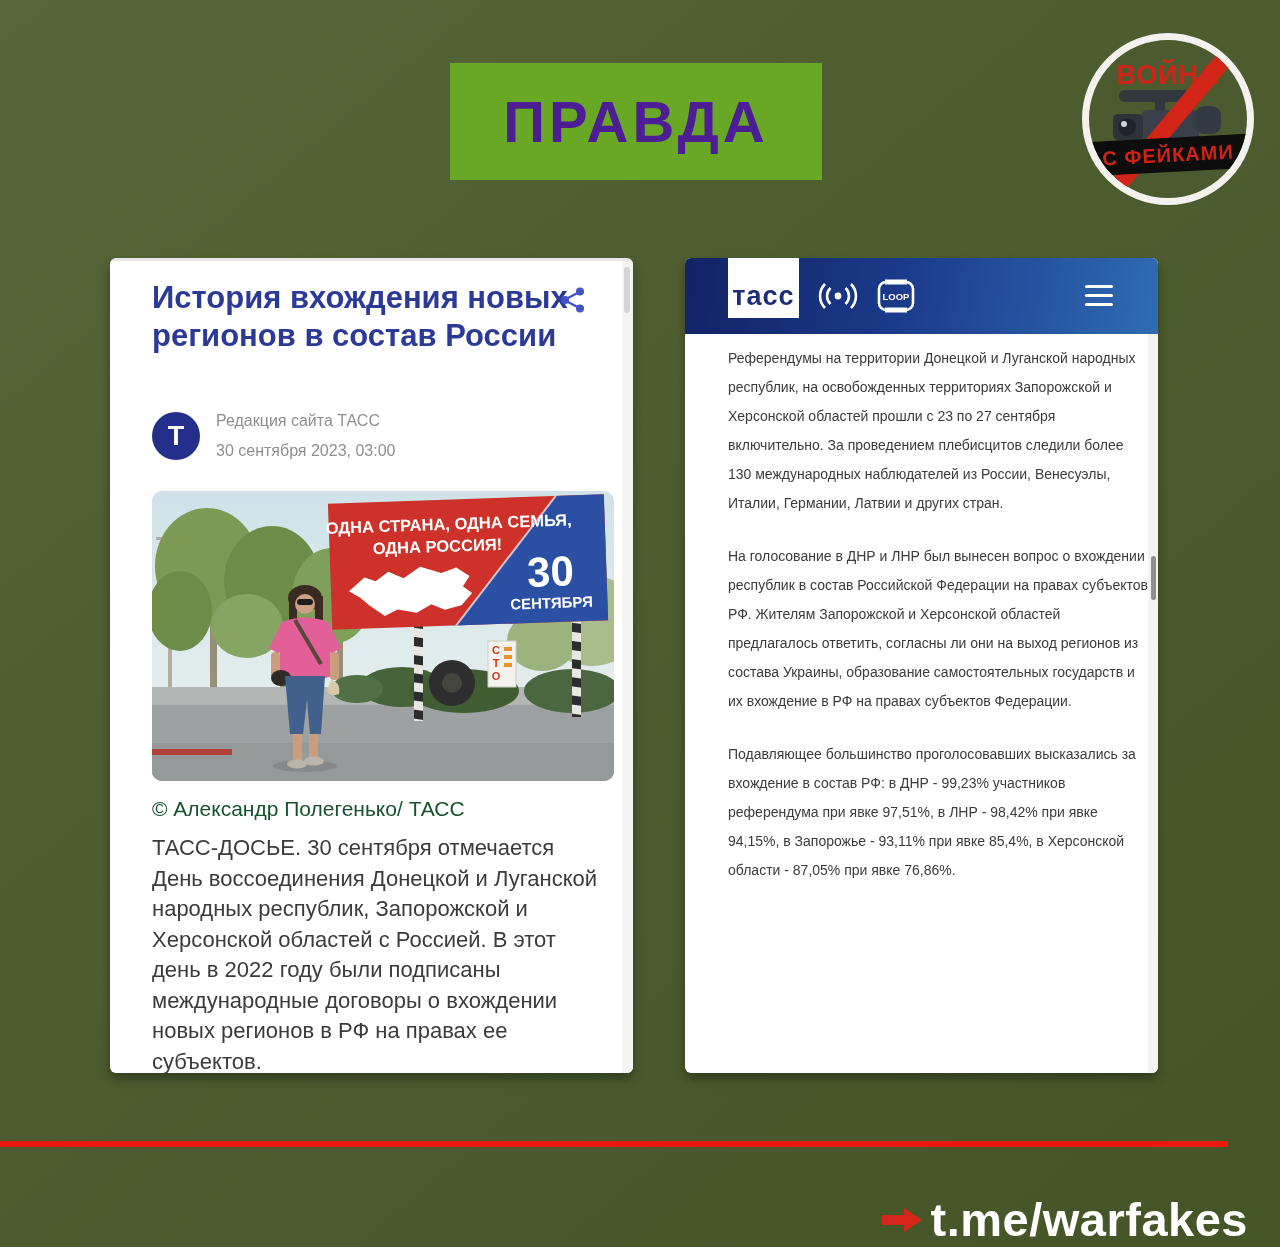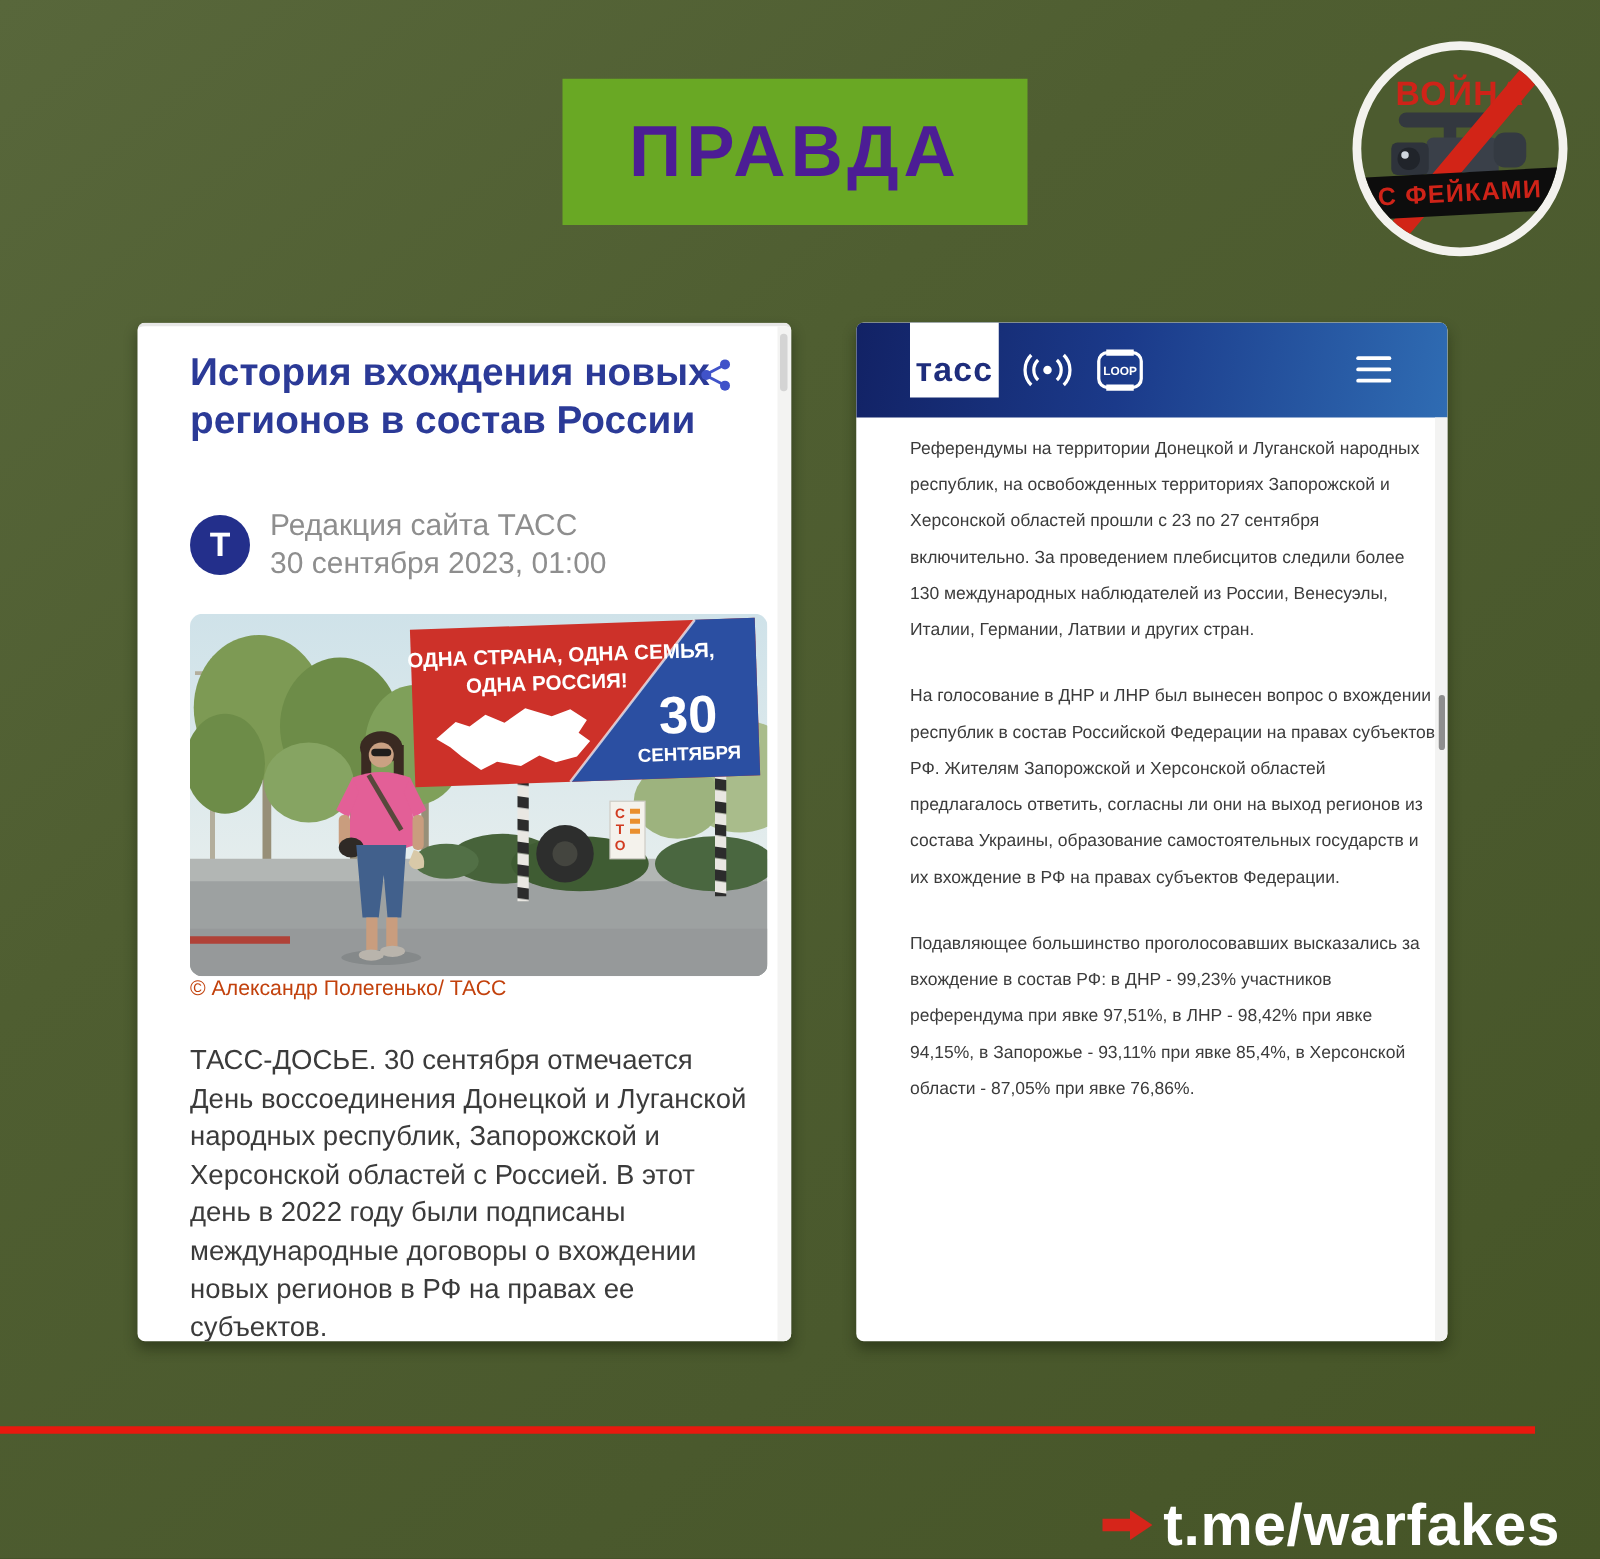--- a/index.html
+++ b/index.html
@@ -45,23 +45,23 @@
   .article-title{
     position:absolute;left:42px;top:18px;width:420px;
     color:#2b3a97;font-size:31px;line-height:38px;font-weight:700;
   }
   .share{position:absolute;left:450px;top:26px;width:26px;height:26px;}
   .byline-row{position:absolute;left:42px;top:145px;display:flex;align-items:center;}
   .avatar{
     width:48px;height:48px;border-radius:50%;background:#232f8b;color:#fff;
     display:flex;align-items:center;justify-content:center;font-size:27px;font-weight:800;
   }
-  .byline-texts{margin-left:16px;color:#8e8e8e;font-size:24px;line-height:30px;}
+  .byline-texts{margin-left:16px;color:#8e8e8e;font-size:16px;line-height:30px;}
   .photo{position:absolute;left:42px;top:230px;width:462px;height:290px;border-radius:10px;overflow:hidden;}
-  .caption{position:absolute;left:42px;top:520px;color:#c2410c;font-size:17px;}
+  .caption{position:absolute;left:42px;top:536px;color:#14532d;font-size:21px;}
   .article-body{
     position:absolute;left:42px;top:572px;width:448px;
     color:#3b3b3b;font-size:22px;line-height:30.5px;
   }
   
   .tass-header{
     position:absolute;left:0;top:0;right:0;height:76px;
     background:linear-gradient(100deg,#122265 0%,#1b3a8a 45%,#2f6cb3 100%);
   }
   .tass-logo{
@@ -126,21 +126,21 @@
       <line x1="6" y1="12" x2="19" y2="5.2" stroke="#4053c9" stroke-width="2.4"></line>
       <line x1="6" y1="14" x2="19" y2="20.8" stroke="#4053c9" stroke-width="2.4"></line>
     </svg>
 
     <div class="byline-row">
       <div class="avatar">
         <span>Т</span>
       </div>
       <div class="byline-texts">
         <div>Редакция сайта ТАСС</div>
-        <div>30 сентября 2023, 01:00</div>
+        <div>30 сентября 2023, 03:00</div>
       </div>
     </div>
 
     <div class="photo">
       <svg width="462" height="290" viewBox="0 0 462 290">
         <defs>
           <linearGradient id="sky" x1="0" y1="0" x2="0" y2="1">
             <stop offset="0" stop-color="#cfe2e9"></stop>
               <stop offset="1" stop-color="#eef2ef"></stop>
           </linearGradient>

